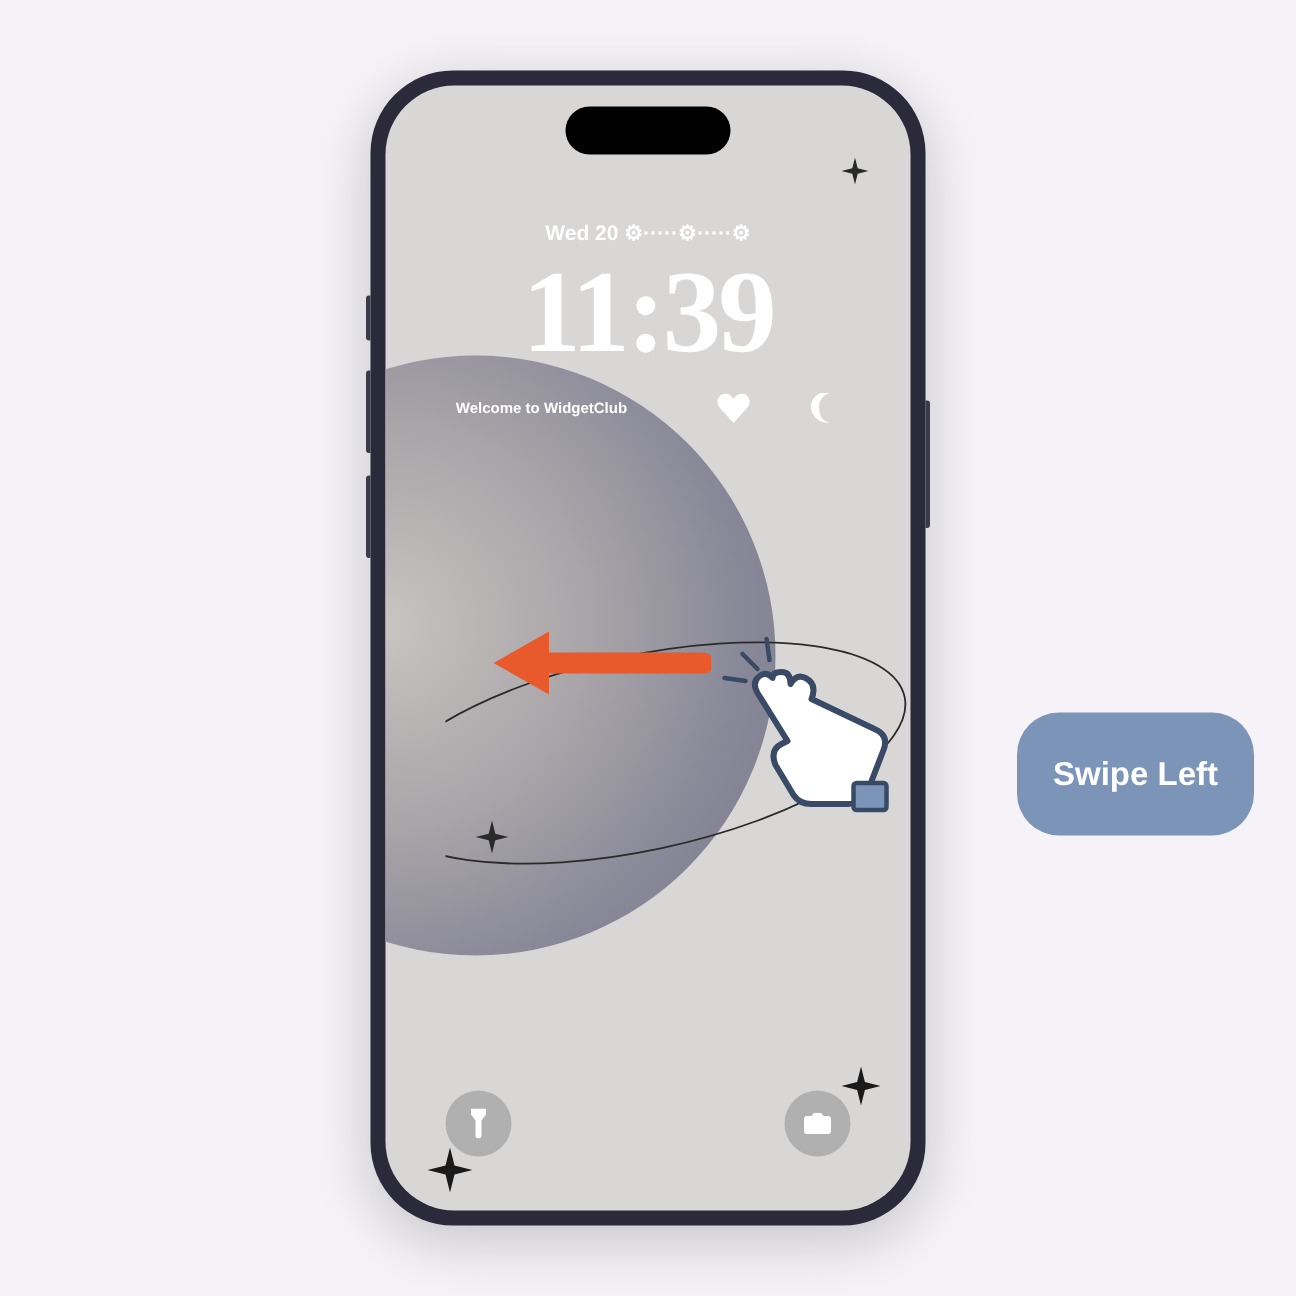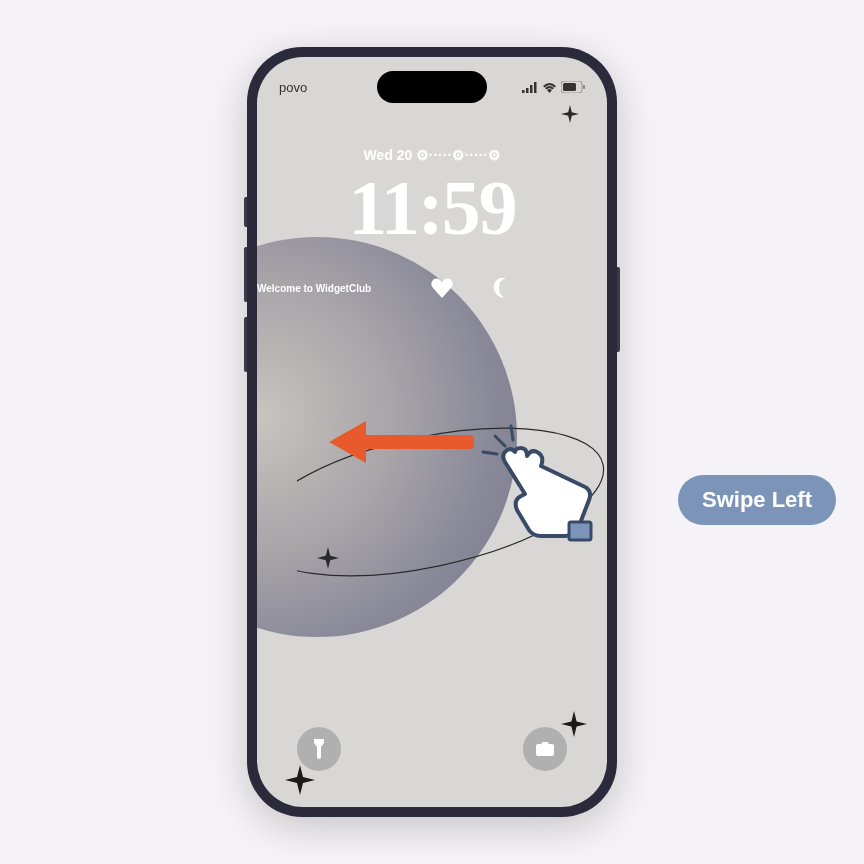--- a/index.html
+++ b/index.html
@@ -84,24 +84,23 @@
       color: #fff;
       font-family: Georgia, 'Times New Roman', serif;
       letter-spacing: -2px;
       z-index: 20;
     }
     .widget-row {
       position: absolute;
       top: 205px;
       left: 0; right: 0;
       display: flex;
-      justify-content: flex-start;
+      justify-content: center;
       gap: 40px;
       z-index: 20;
-      margin-top: 16px;
     }
     .widget-text { font-size: 10px; font-weight: 700; color: #fff; margin-right: 20px; align-self: center;}
     .heart-icon, .moon-icon { color: #fff; }
     .big-circle {
       position: absolute;
       left: -140px;
       top: 180px;
       width: 400px;
       height: 400px;
       border-radius: 50%;
@@ -154,66 +153,47 @@
       pointer-events: none;
     }
     .swipe-label {
       position: absolute;
       right: 28px;
       top: 55%;
       background: #7b94b8;
       color: #fff;
       font-size: 22px;
       font-weight: 700;
-      padding: 12px 24px;
+      padding: 28px 24px;
       border-radius: 28px;
       z-index: 150;
     }
   </style>
 </head>
 <body>
 
 <div class="phone">
   <div class="side-button-left1"></div>
   <div class="side-button-left2"></div>
   <div class="side-button-left3"></div>
   <div class="side-button-right"></div>
 
   <div class="screen">
     <div class="dynamic-island"></div>
 
-    <div class="status-bar">
-      <span class="carrier">povo</span>
-      <div class="status-right">
-        <svg class="signal-icon" width="16" height="11" viewBox="0 0 16 11">
-            <rect x="0" y="8" width="2.5" height="3" fill="currentColor"></rect>
-            <rect x="4" y="6" width="2.5" height="5" fill="currentColor"></rect>
-            <rect x="8" y="3" width="2.5" height="8" fill="currentColor"></rect>
-            <rect x="12" y="0" width="2.5" height="11" fill="currentColor"></rect>
-          </svg>
-        <svg class="wifi-icon" width="15" height="11" viewBox="0 0 15 11">
-            <path d="M7.5 11 L5 8 Q7.5 6 10 8 Z M3 6 Q7.5 2 12 6 L10.5 7.5 Q7.5 5 4.5 7.5 Z M1 4 Q7.5 -2 14 4 L12.5 5.5 Q7.5 0.5 2.5 5.5 Z" fill="currentColor"></path>
-          </svg>
-        <svg class="battery-icon" width="24" height="12" viewBox="0 0 24 12">
-            <rect x="0" y="0" width="21" height="12" rx="3" fill="none" stroke="currentColor" stroke-width="1" opacity="0.4"></rect>
-            <rect x="2" y="2" width="13" height="8" rx="1.5" fill="currentColor"></rect>
-            <rect x="22" y="4" width="2" height="4" rx="1" fill="currentColor" opacity="0.5"></rect>
-          </svg>
-      </div>
-    </div>
 
     <svg class="sparkle-top" width="18" height="18" viewBox="0 0 20 20">
         <path d="M10 0 L12 8 L20 10 L12 12 L10 20 L8 12 L0 10 L8 8 Z" fill="currentColor"></path>
       </svg>
 
     <div class="date-row">
       <span>Wed 20</span><span> ⚙·····⚙·····⚙</span>
     </div>
 
-    <div class="clock">11:59</div>
+    <div class="clock">11:39</div>
 
     <div class="widget-row">
       <span class="widget-text">Welcome to WidgetClub</span>
       <svg class="heart-icon" width="22" height="20" viewBox="0 0 22 20">
           <path d="M11 20 L2 10 Q-2 5 3 1 Q8 -1 11 4 Q14 -1 19 1 Q24 5 20 10 Z" fill="currentColor"></path>
         </svg>
       <svg class="moon-icon" width="20" height="20" viewBox="0 0 20 20">
           <path d="M13 0 Q6 2 6 10 Q6 18 13 20 Q4 20 1 12 Q-1 4 7 0 Q10 -0.5 13 0 Z" fill="currentColor"></path>
         </svg>
     </div>

